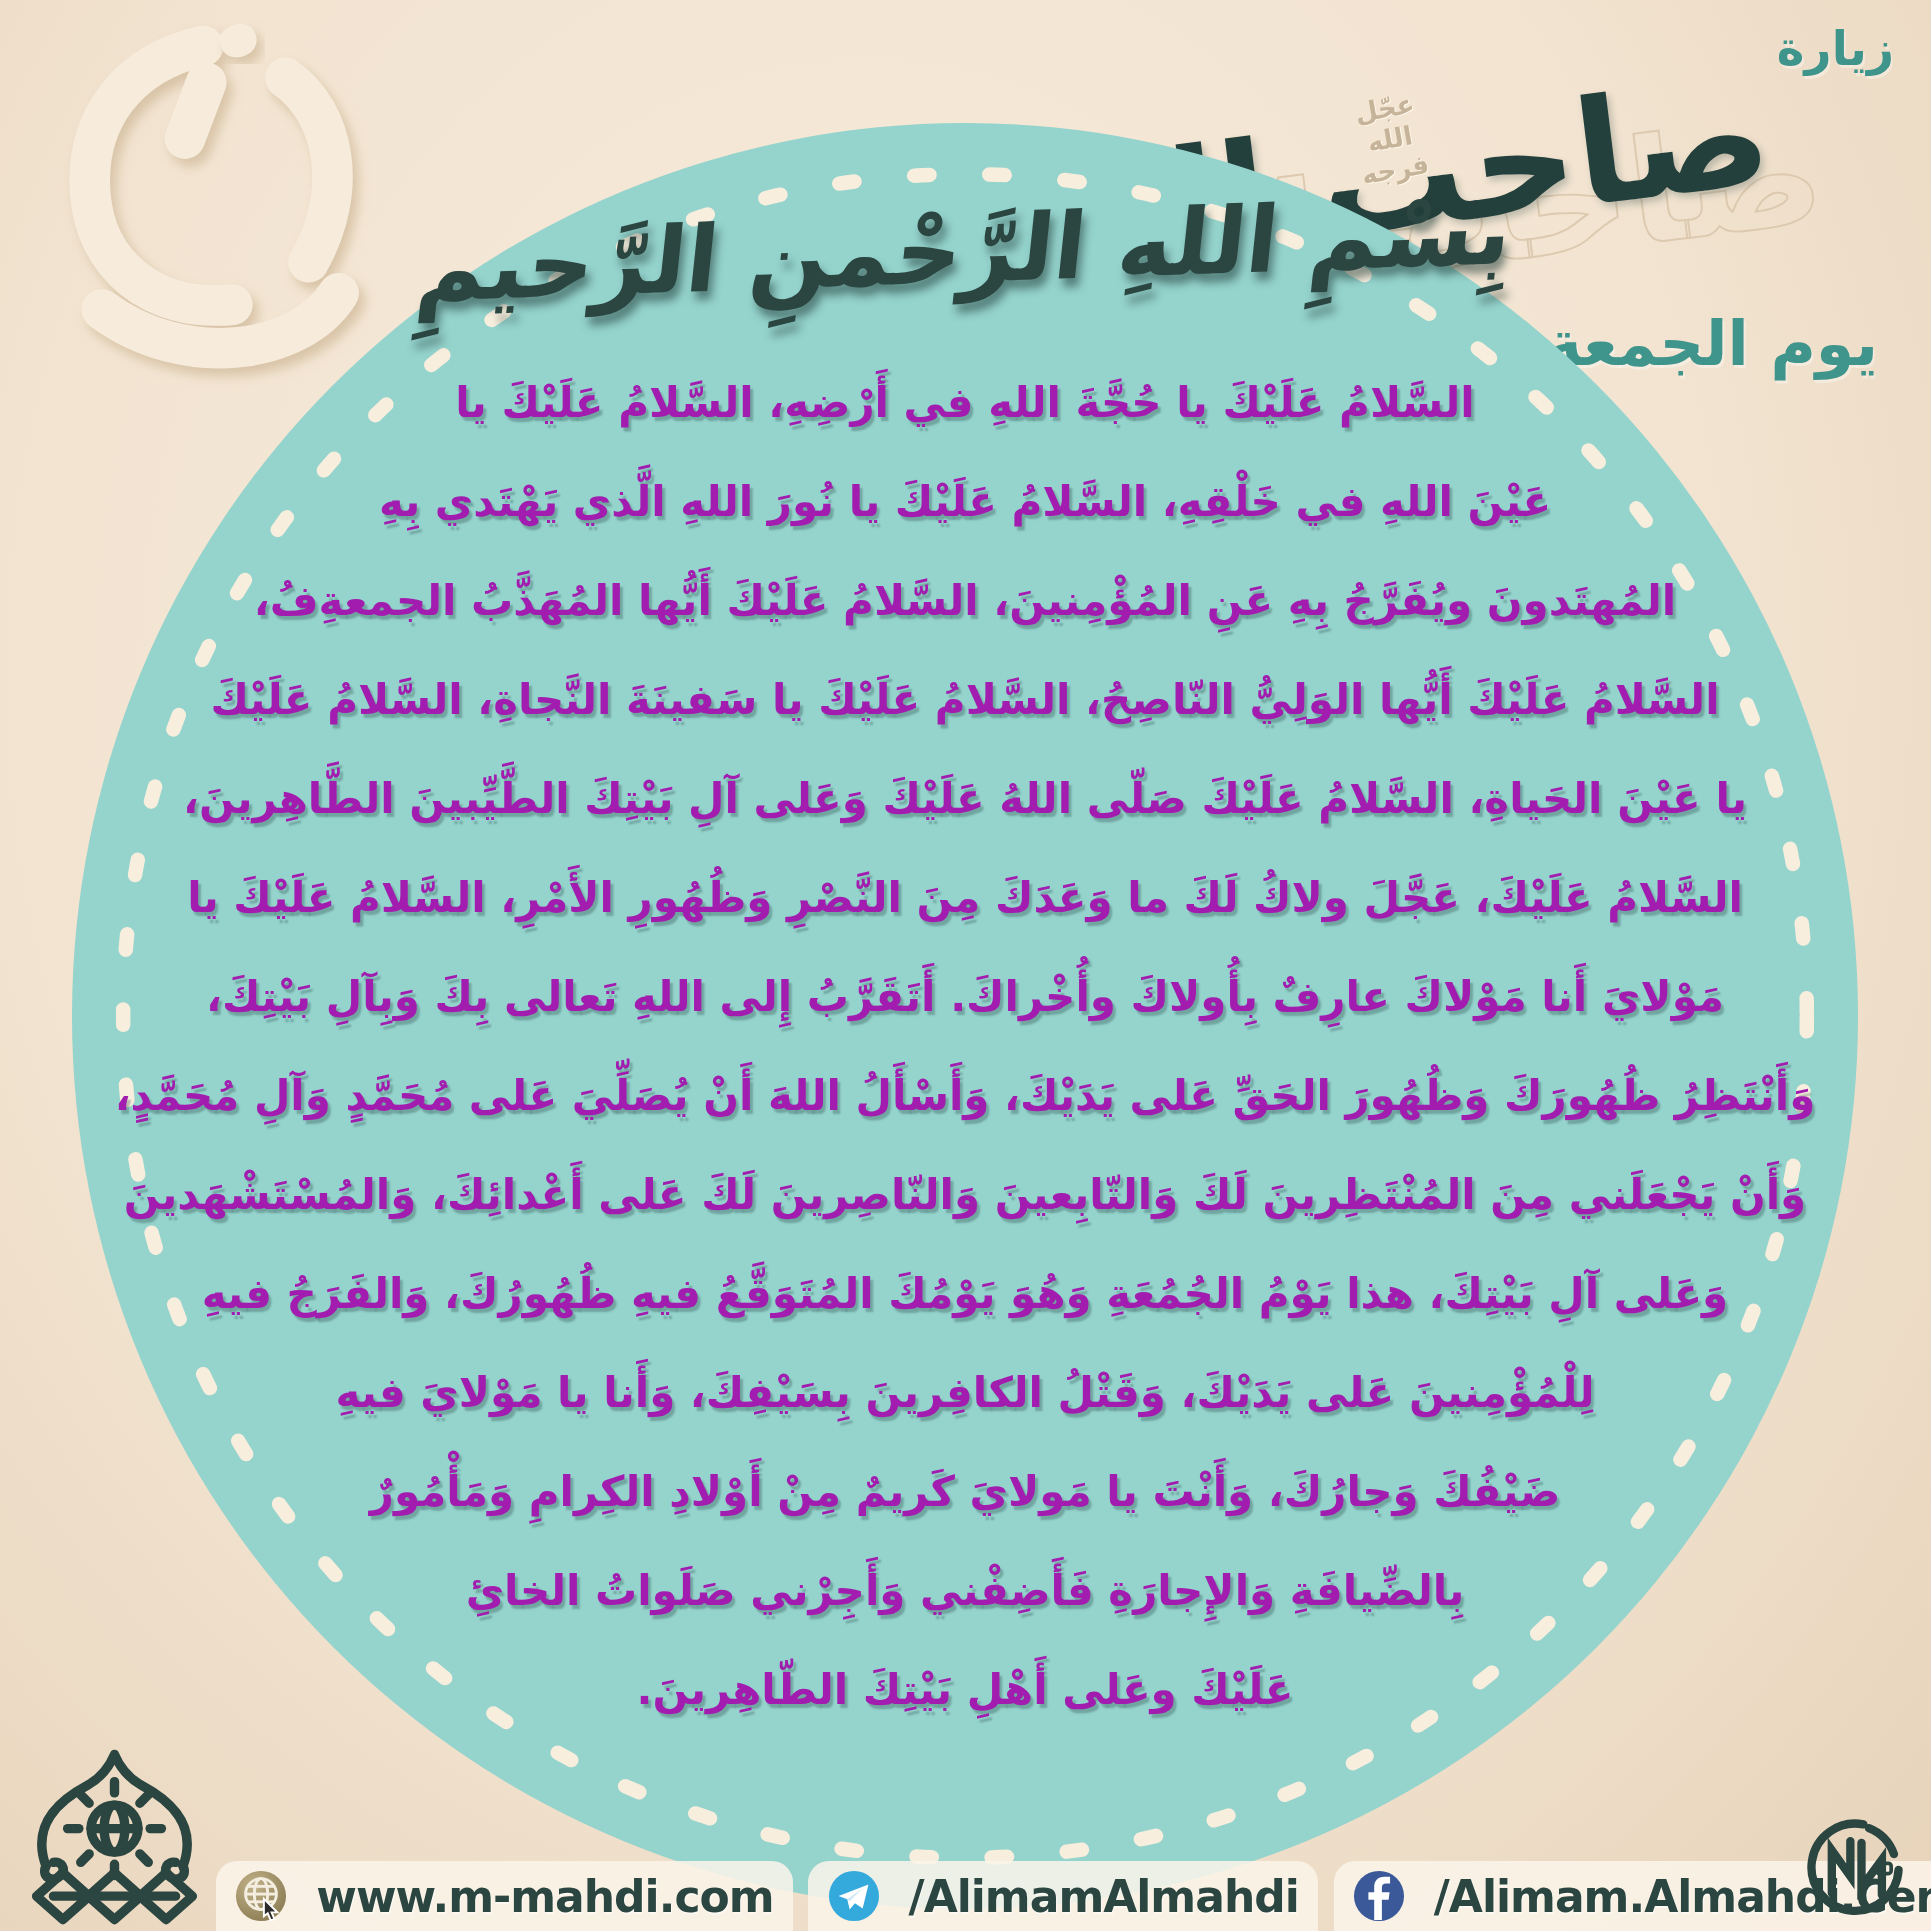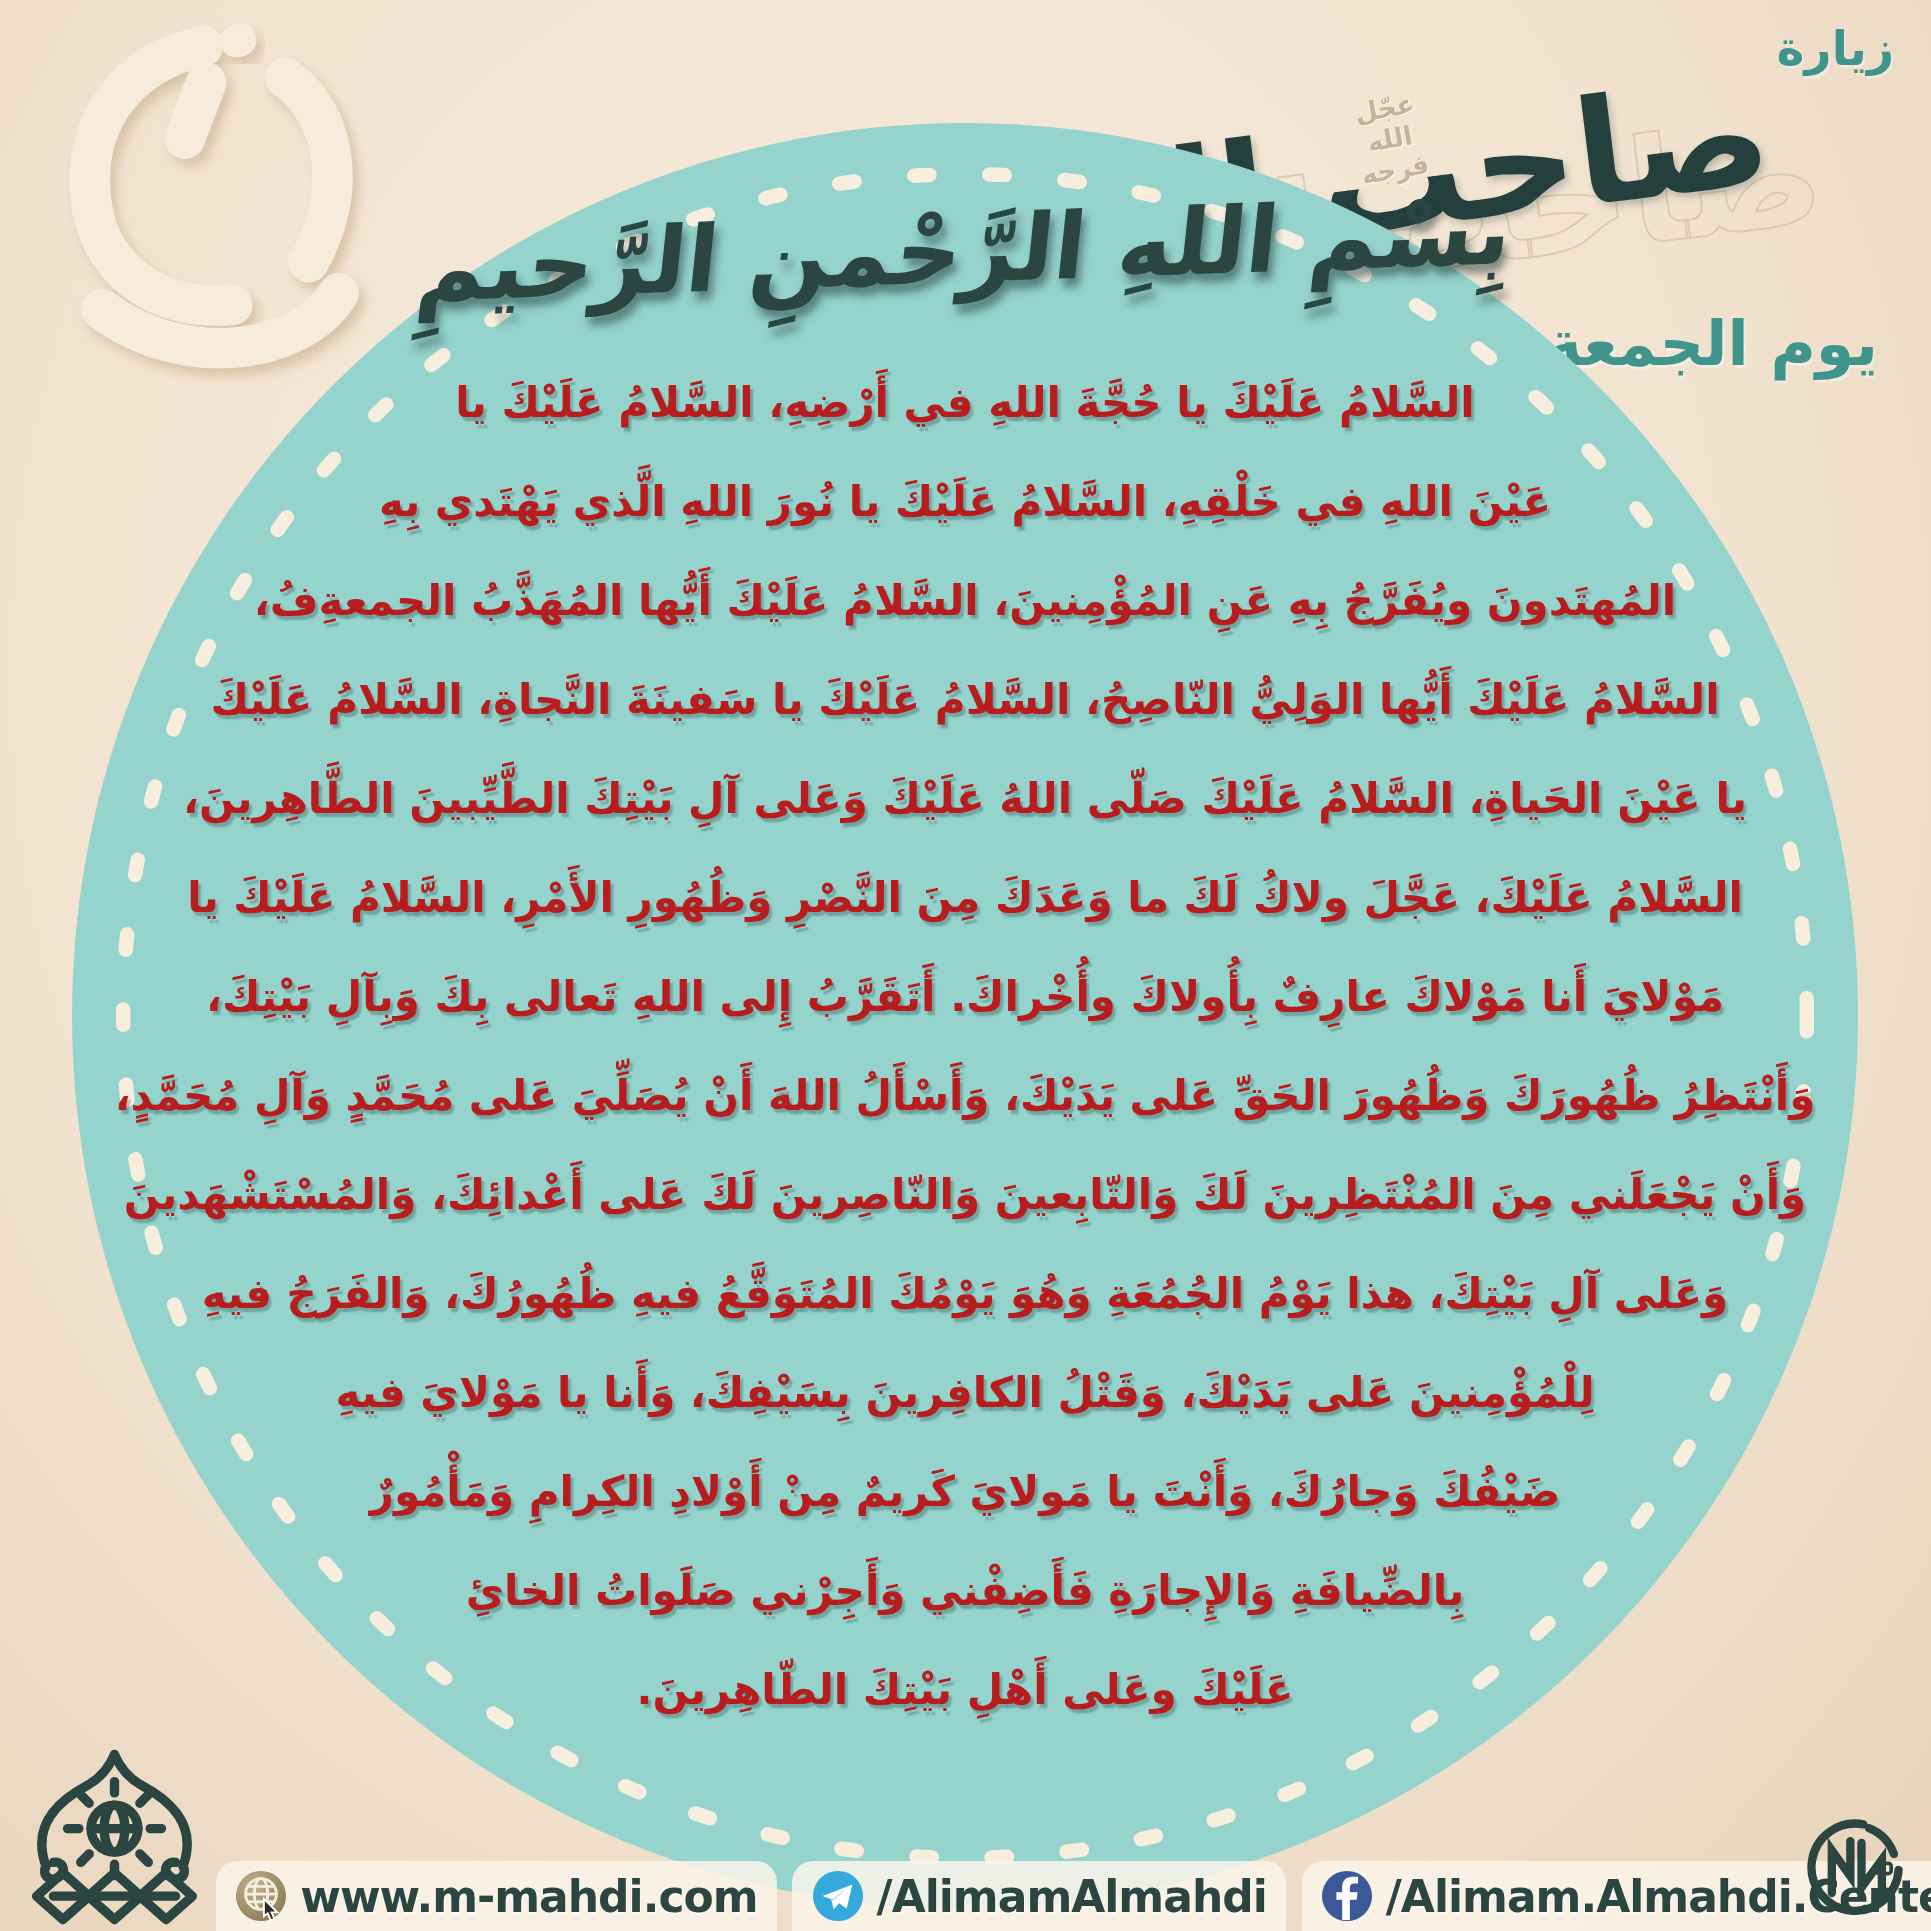--- a/index.html
+++ b/index.html
@@ -44,30 +44,30 @@
     position:absolute; inset:0; display:flex; flex-direction:column; align-items:center;
     padding-top:25px; box-sizing:border-box;
   }
   .bismillah{
     height:205px; display:flex; align-items:center; justify-content:center;
     font-size:92px; font-weight:bold; color:#2b4541; direction:rtl;
     transform:skewX(-8deg) rotate(-2deg);
     text-shadow:4.8px 8.7px 8.7px rgba(32,60,56,.55);
   }
   .prayer-line{
-    font-size:42px; font-weight:bold; color:#b91c1c; line-height:99px;
+    font-size:42px; font-weight:bold; color:#a21caf; line-height:99px;
     white-space:nowrap; direction:rtl; text-shadow:2.9px 3.9px 1.9px rgba(31,59,55,.30);
   }
   
   .footer{
     position:absolute; left:216px; right:145px; bottom:0; height:70px;
     display:flex; gap:15.4px; align-items:stretch;
   }
   .pill{
-    flex:1 1 auto; display:flex; align-items:center; justify-content:center; gap:13px;
+    flex:1 1 auto; display:flex; align-items:center; justify-content:center; gap:29px;
     background:rgba(252,245,234,.85); border-radius:21px 21px 0 0; padding:0 19.3px;
   }
   .pill-label{
     font-size:44px; font-weight:bold; color:#2b4541; letter-spacing:-1px;
     white-space:nowrap; text-shadow:1px 1.9px 0 rgba(255,255,255,.5);
   }
   .pill .icn{ width:52px; height:52px; flex:0 0 auto; }
   .emblem{ position:absolute; left:15.4px; bottom:1.9px; width:199px; height:183px; }
   .monogram{ position:absolute; right:25px; bottom:11.6px; width:102px; height:102px; }
 </style>

